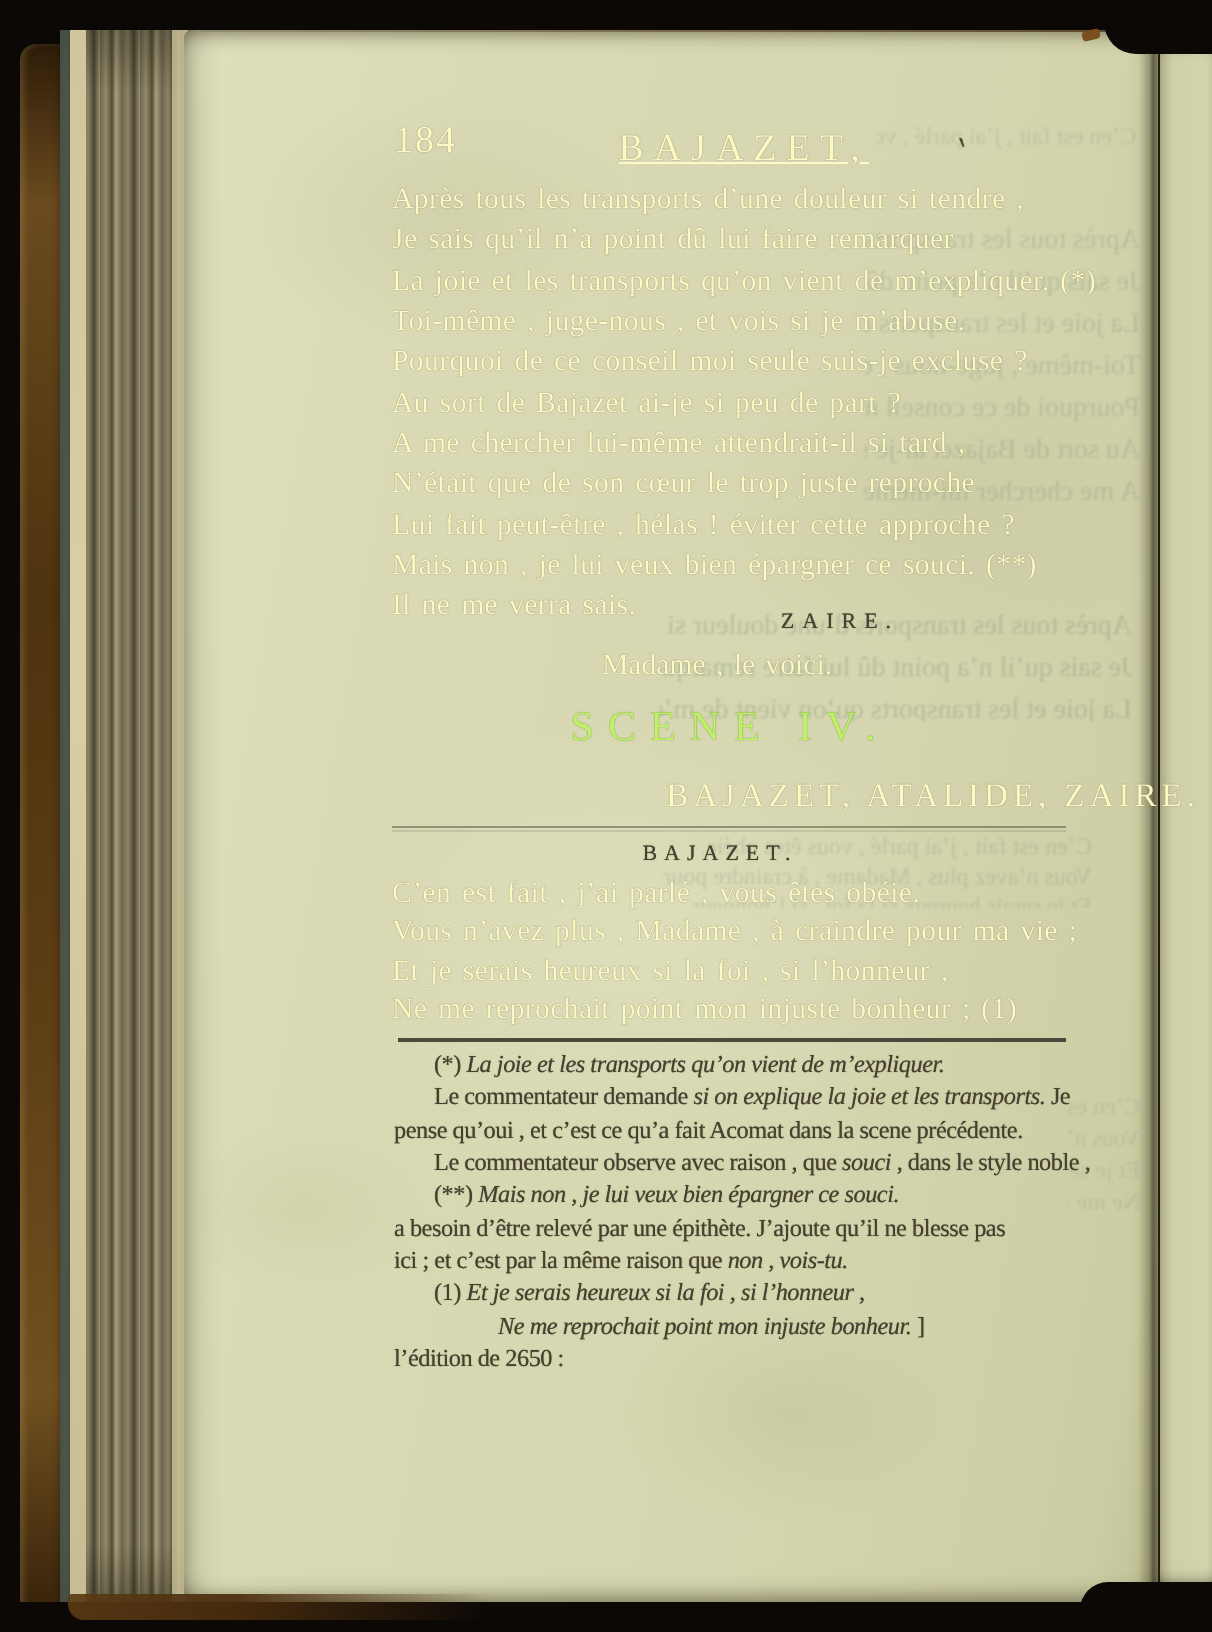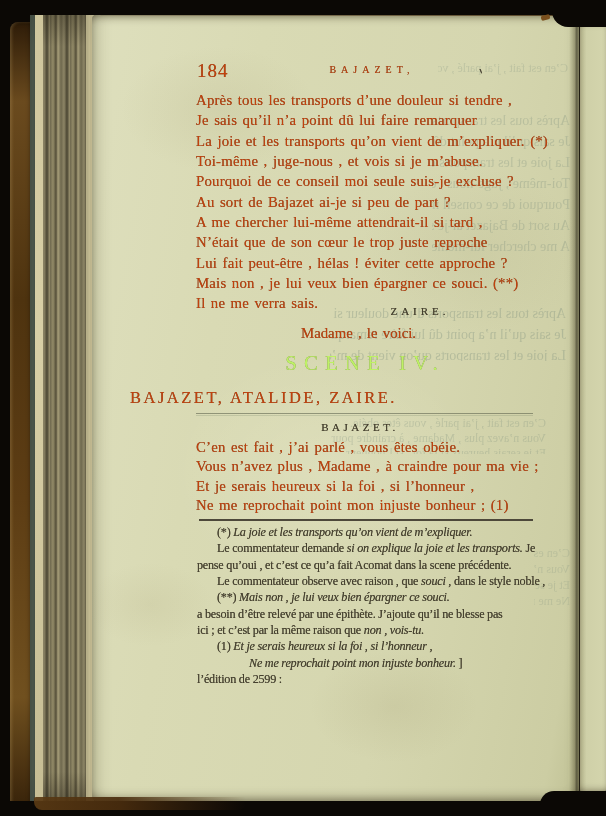--- a/index.html
+++ b/index.html
@@ -43,32 +43,32 @@
   .leather-bottom{position:absolute;left:34px;top:797px;width:212px;height:13px;
     background:linear-gradient(90deg,#5a3a14 0%,#4a2d0e 40%, rgba(20,12,4,0) 100%);
     border-radius:2px 2px 8px 8px;opacity:.92;}
   .bar-top{position:absolute;left:0;top:0;width:606px;height:15px;background:#0b0805;}
   .bar-bottom{position:absolute;left:0;top:801px;width:606px;height:15px;background:#0b0805;}
   .corner-tr{position:absolute;left:552px;top:0;width:54px;height:27px;background:#0b0805;border-radius:0 0 0 16px;}
   .corner-br{position:absolute;left:540px;top:791px;width:66px;height:25px;background:#0b0805;border-radius:14px 0 0 0;}
   .speck-brown{position:absolute;left:541px;top:15px;width:9px;height:5px;background:#7a4f1d;border-radius:2px;transform:rotate(-14deg);}
 
   
-  .txt{position:absolute;color:#c2410c;text-shadow:0 0 .5px rgba(62,57,44,.75);}
+  .txt{position:absolute;color:#fef9c3;text-shadow:0 0 .5px rgba(62,57,44,.75);}
   .pagenum{left:197px;top:60px;font-size:19px;letter-spacing:1px;}
-  .runhead{left:252px;top:64px;width:240px;text-align:center;font-size:10px;letter-spacing:5px;}
+  .runhead{left:252px;top:64px;width:240px;text-align:center;font-size:19px;letter-spacing:5px;text-decoration:underline;}
   .stray{left:479px;top:64px;font-size:15px;transform:rotate(10deg);color:#4a4434;}
   .verse{white-space:nowrap;font-size:14.8px;word-spacing:1.5px;letter-spacing:.2px;}
   .verse1{left:196px;top:90px;line-height:20.35px;}
   .verse2{left:196px;top:438px;line-height:19.4px;}
   .speaker{font-size:11px;letter-spacing:4px;color:#46412f;}
   .sp-zaire{left:310px;top:305px;width:220px;text-align:center;}
   .halfline{left:301px;top:325px;font-size:14.8px;word-spacing:1.5px;}
   .scenehead{left:130px;top:351px;width:470px;text-align:center;font-size:21px;letter-spacing:7px;color:#bef264;}
-  .scenechars{left:130px;top:388px;width:470px;text-align:left;font-size:16.5px;letter-spacing:2.5px;}
+  .scenechars{left:130px;top:388px;width:470px;text-align:right;font-size:16.5px;letter-spacing:2.5px;}
   .headrule{position:absolute;left:196px;top:413px;width:337px;height:1px;background:rgba(95,100,78,.6);
     box-shadow:0 2px 0 rgba(120,130,105,.25);}
   .sp-bajazet{left:260px;top:421px;width:200px;text-align:center;letter-spacing:3.5px;}
   .fnrule{position:absolute;left:199px;top:519px;width:334px;height:2px;background:#4d483a;}
   .footnotes{left:197px;top:524px;font-size:12.2px;line-height:16.35px;color:#46412f;letter-spacing:-0.25px;}
   .footnotes>div{white-space:nowrap;}
   .ind1{padding-left:20px;} .ind2{padding-left:52px;}
   .it{font-style:italic;}
 
   
@@ -165,21 +165,21 @@
   <div class="txt footnotes">
       <div class="ind1"><span>(*) </span><span class="it">La joie et les transports qu’on vient de m’expliquer.</span></div>
       <div class="ind1"><span>Le commentateur demande </span><span class="it">si on explique la joie et les transports.</span><span> Je</span></div>
       <div class="ind0"><span>pense qu’oui , et c’est ce qu’a fait Acomat dans la scene précédente.</span></div>
       <div class="ind1"><span>Le commentateur observe avec raison , que </span><span class="it">souci</span><span> , dans le style noble ,</span></div>
       <div class="ind1"><span>(**) </span><span class="it">Mais non , je lui veux bien épargner ce souci.</span></div>
       <div class="ind0"><span>a besoin d’être relevé par une épithète. J’ajoute qu’il ne blesse pas</span></div>
       <div class="ind0"><span>ici ; et c’est par la même raison que </span><span class="it">non , vois-tu.</span></div>
       <div class="ind1"><span>(1) </span><span class="it">Et je serais heureux si la foi , si l’honneur ,</span></div>
       <div class="ind2"><span class="it">Ne me reprochait point mon injuste bonheur.</span><span> ]</span></div>
-      <div class="ind0"><span>l’édition de 2599 :</span></div>
+      <div class="ind0"><span>l’édition de 2650 :</span></div>
     </div>
 
   <div class="bar-top"></div>
   <div class="bar-bottom"></div>
   <div class="corner-tr"></div>
   <div class="corner-br"></div>
   <div class="speck-brown"></div>
   <div class="leather-bottom"></div>
 
 </div>

